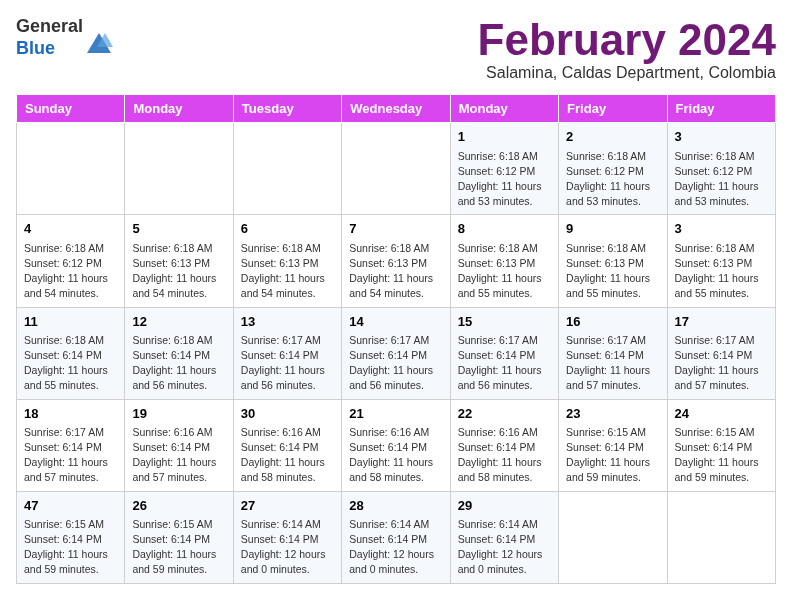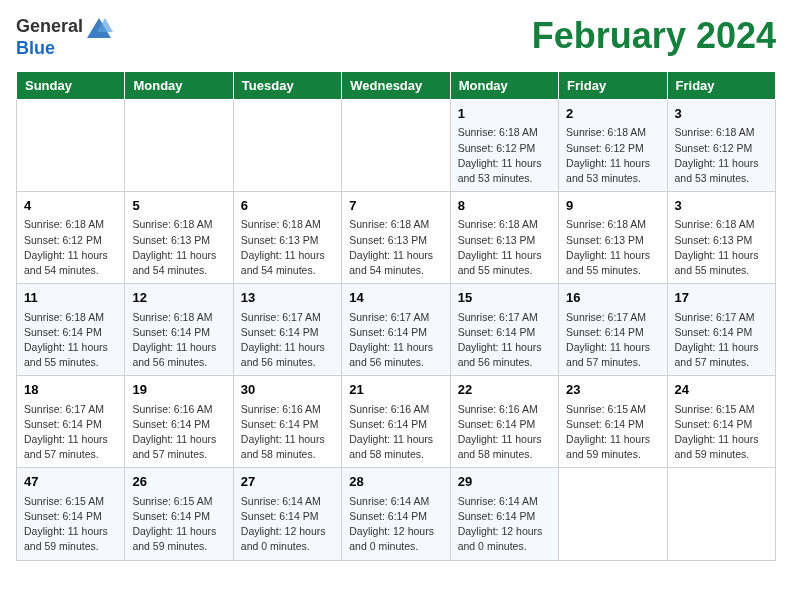--- a/index.html
+++ b/index.html
@@ -29,36 +29,36 @@
     .logo-blue { color: #1a6bbf; }
     .logo-icon {
       width: 28px;
       height: 28px;
       margin-left: 2px;
     }
     .title-area {
       text-align: right;
     }
     .month-year {
-      font-size: 36px;
+      font-size: 44px;
       font-weight: bold;
-      color: #15803d;
+      color: #701a75;
       line-height: 1.1;
     }
     .location {
       font-size: 16px;
       color: #333;
     }
     .calendar-table {
       width: 100%;
       border-collapse: collapse;
       font-size: 11px;
     }
     .calendar-table th {
-      background-color: #15803d;
+      background-color: #d946ef;
       color: #fff;
       text-align: left;
       padding: 6px 8px;
       font-size: 13px;
       border: 1px solid #fff;
     }
     .calendar-table td {
       vertical-align: top;
       padding: 5px 7px;
       border: 1px solid #d0d0d0;
@@ -87,34 +87,35 @@
     .empty-cell {
       background: #fff !important;
     }
   </style>
 </head>
 <body>
 
 <div class="header-section">
   <div class="logo-area">
     <div>
-      <div style="display:flex;align-items:flex-start;">
+      <div style="display:flex;align-items:flex-end;">
         <div class="logo-text">
           <span class="logo-general">General</span><br>
           <span class="logo-blue">Blue</span>
         </div>
         <svg class="logo-icon" viewBox="0 0 28 28">
           <polygon points="14,2 26,22 2,22" fill="#3d7fc4"></polygon>
           <polygon points="20,2 28,16 12,16" fill="#5ba3e0" opacity="0.7"></polygon>
         </svg>
       </div>
     </div>
   </div>
   <div class="title-area">
     <div class="month-year">February 2024</div>
+    <div class="location">Salamina, Caldas Department, Colombia</div>
   </div>
 </div>
 
 <table class="calendar-table">
   <thead>
     <tr>
     <th>Sunday</th>
         <th>Monday</th>
         <th>Tuesday</th>
         <th>Wednesday</th>

